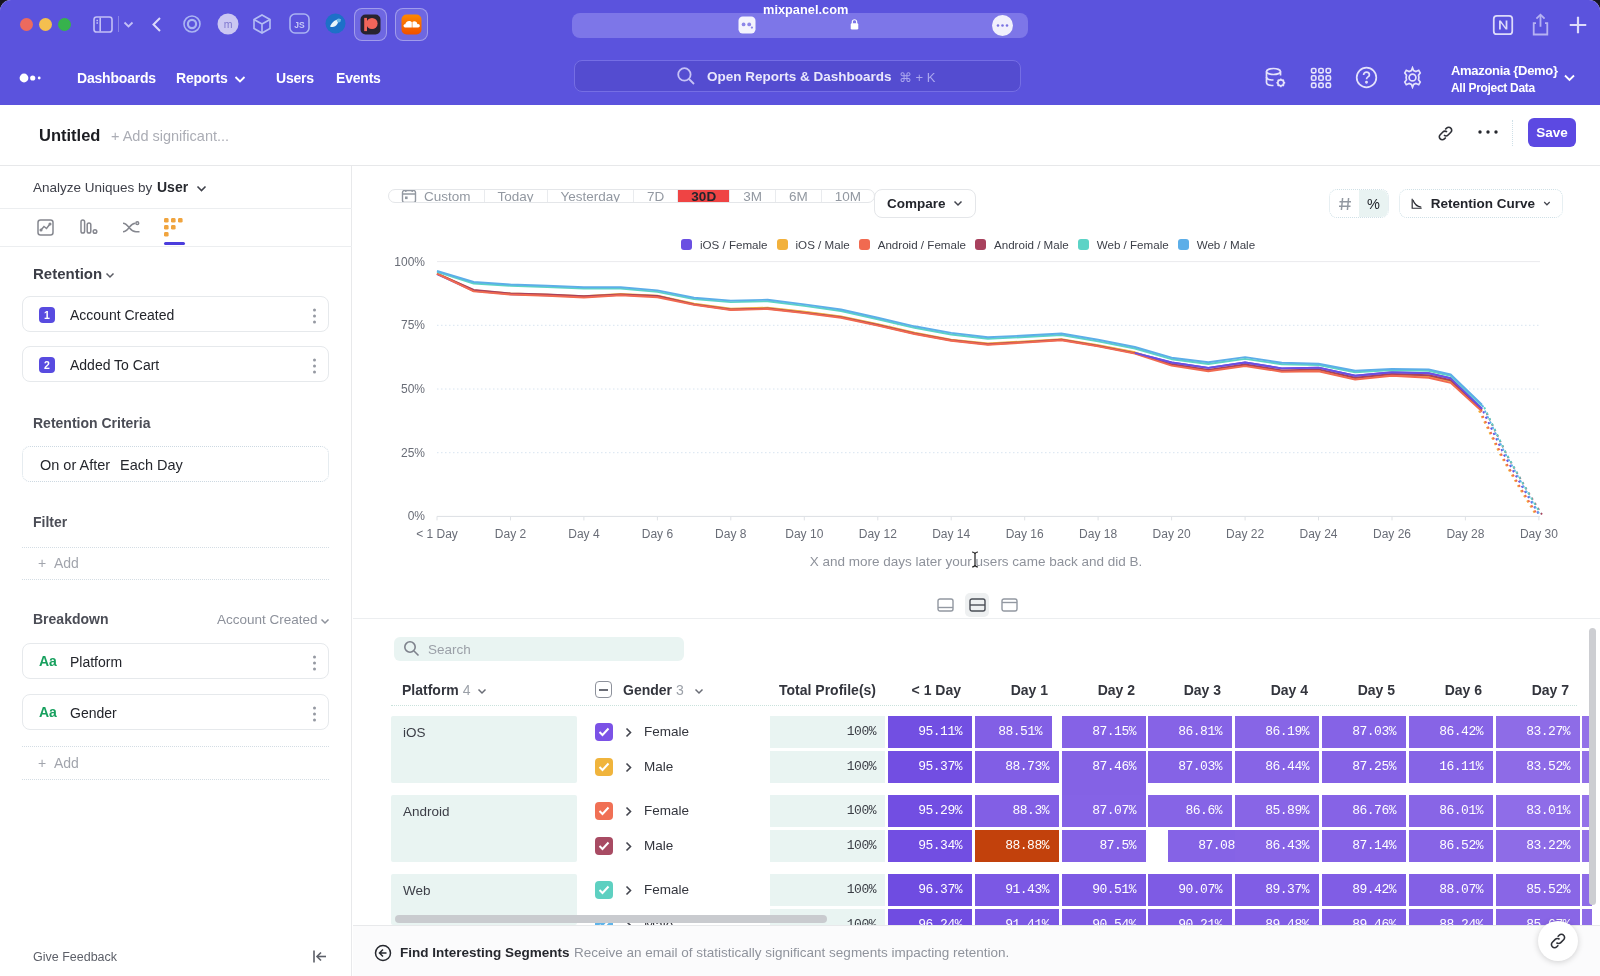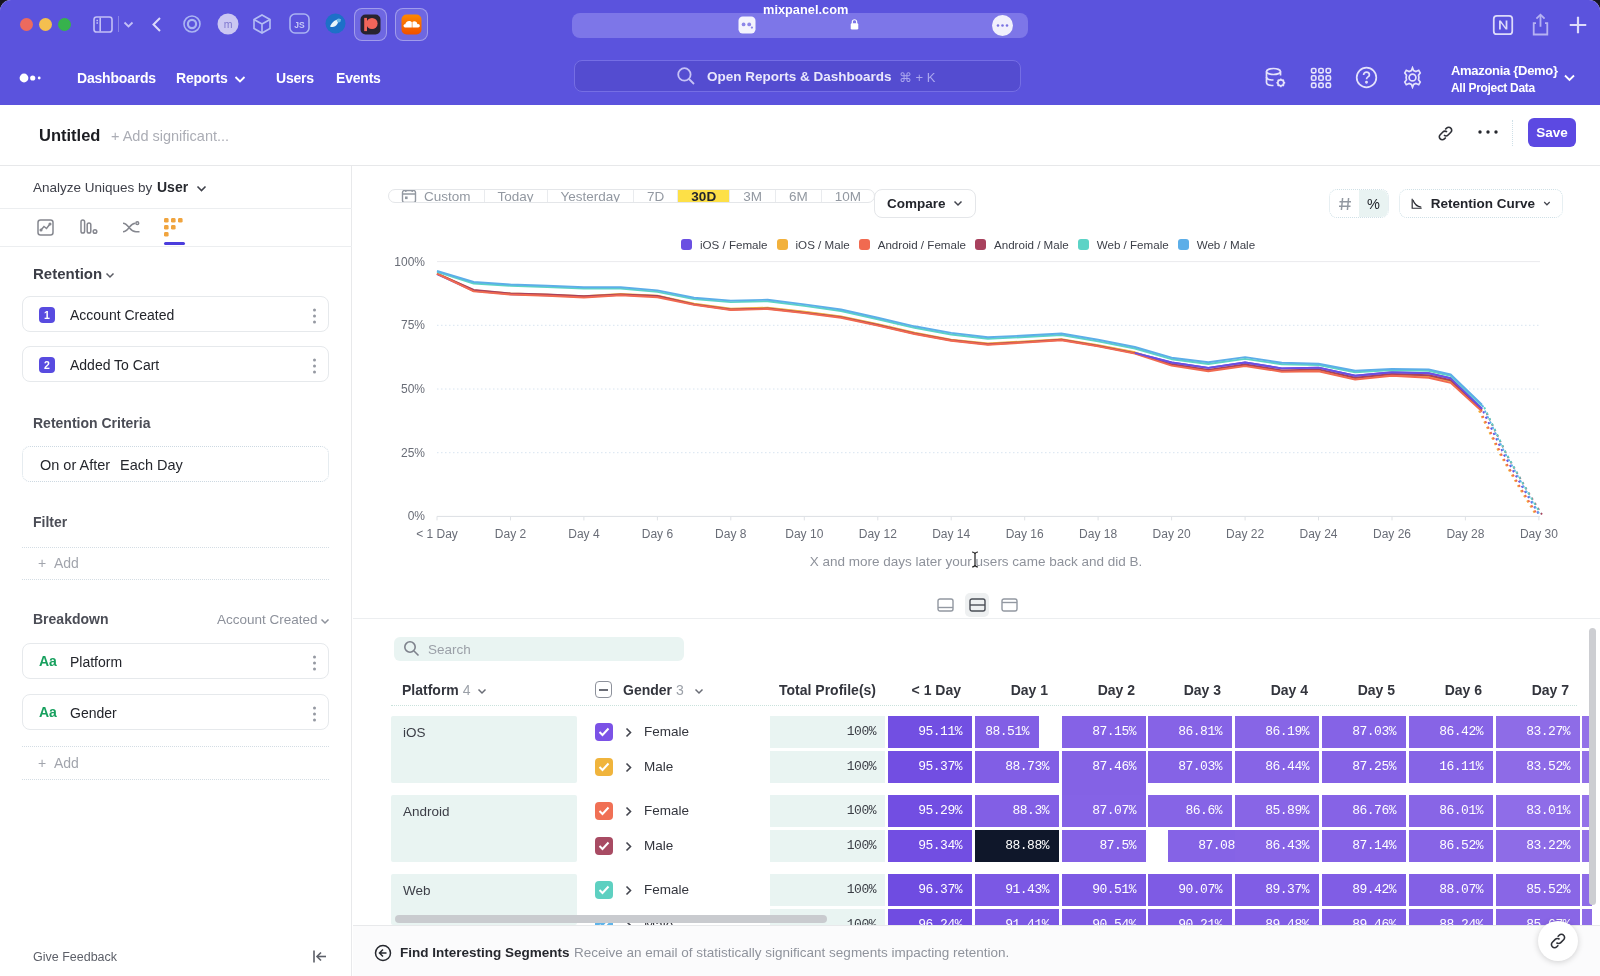--- a/index.html
+++ b/index.html
@@ -307,21 +307,21 @@
           <rect x="1.5" y="2.5" width="13" height="12" rx="2"></rect>
           <path d="M1.5 6 L14.5 6"></path>
           <path d="M4.8 1.2 L4.8 4 M11.2 1.2 L11.2 4"></path>
           <rect x="4" y="8.5" width="2.6" height="2.6" fill="#9298a1" stroke="none"></rect>
         </svg>
     <span style="font-size:13.5px;color:#9298a1;margin-left:7px;">Custom</span>
   </div>
   <div style="display:flex;align-items:center;padding:0 13px;border-right:1px solid #e9ebee;font-size:13.5px;color:#9298a1;">Today</div>
   <div style="display:flex;align-items:center;padding:0 13px;border-right:1px solid #e9ebee;font-size:13.5px;color:#9298a1;">Yesterday</div>
   <div style="display:flex;align-items:center;padding:0 13px;border-right:1px solid #e9ebee;font-size:13.5px;color:#9298a1;">7D</div>
-  <div style="display:flex;align-items:center;padding:0 13px;border-right:1px solid #e9ebee;font-size:13.5px;color:#23252c;font-weight:700;background:#fde047;">30D</div>
+  <div style="display:flex;align-items:center;padding:0 13px;border-right:1px solid #e9ebee;font-size:13.5px;color:#23252c;font-weight:700;background:#ef4444;">30D</div>
   <div style="display:flex;align-items:center;padding:0 13px;border-right:1px solid #e9ebee;font-size:13.5px;color:#9298a1;">3M</div>
   <div style="display:flex;align-items:center;padding:0 13px;border-right:1px solid #e9ebee;font-size:13.5px;color:#9298a1;">6M</div>
   <div style="display:flex;align-items:center;padding:0 13px;font-size:13.5px;color:#9298a1;">10M</div>
 </div>
 <div class="abs" style="left:874px;top:189px;height:29px;display:flex;align-items:center;border:1px solid #e4e6e9;border-radius:8px;padding:0 12px;">
   <span style="font-size:13.5px;color:#23252c;font-weight:700;">Compare</span>
   <svg style="margin-left:7px" width="10" height="8" viewBox="0 0 10 8" fill="none" stroke="#43454e" stroke-width="1.5">
         <path d="M1.5 1.5 L5 5 L8.5 1.5"></path>
       </svg>
 </div>
@@ -471,21 +471,21 @@
 <div class="abs" style="left:595px;top:723px;width:18px;height:18px;background:#7b52e6;border-radius:4px;"></div>
 <svg class="abs" style="left:598px;top:727px" width="12" height="10" viewBox="0 0 12 10" fill="none" stroke="#fff" stroke-width="2">
       <path d="M1.5 5 L4.5 8 L10.5 1.5"></path>
     </svg>
 <svg class="abs" style="left:625px;top:727px" width="7" height="11" viewBox="0 0 7 11" fill="none" stroke="#43454e" stroke-width="1.6">
       <path d="M1.5 1.5 L5.5 5.5 L1.5 9.5"></path>
     </svg>
 <div class="abs" style="left:644px;top:724px;font-size:13.5px;color:#33353d;">Female</div>
 <div class="tealcell mono" style="left:770px;top:716px;width:115px;height:32px;font-size:13px;color:#3a3d45;text-align:right;line-height:32px;padding-right:9px;letter-spacing:-0.5px;">100%</div>
 <div class="pcell" style="left:888px;top:716px;width:84px;height:32px;background:rgb(114,79,226);">95.11%</div>
-<div class="pcell" style="left:975px;top:716px;width:64px;height:32px;background:rgb(130,95,229);">88.51%</div>
+<div class="pcell" style="left:975px;top:716px;width:77px;height:32px;background:rgb(130,95,229);">88.51%</div>
 <div class="pcell" style="left:1062px;top:716px;width:84px;height:32px;background:rgb(133,98,230);">87.15%</div>
 <div class="pcell" style="left:1148px;top:716px;width:84px;height:32px;background:rgb(134,99,230);">86.81%</div>
 <div class="pcell" style="left:1235px;top:716px;width:84px;height:32px;background:rgb(135,101,230);">86.19%</div>
 <div class="pcell" style="left:1322px;top:716px;width:84px;height:32px;background:rgb(133,99,230);">87.03%</div>
 <div class="pcell" style="left:1409px;top:716px;width:84px;height:32px;background:rgb(135,100,230);">86.42%</div>
 <div class="pcell" style="left:1496px;top:716px;width:84px;height:32px;background:rgb(142,108,231);">83.27%</div>
 <div class="pcell" style="left:1582px;top:716px;width:8px;height:32px;background:rgb(147,113,232);"></div>
 <div class="abs" style="left:595px;top:758px;width:18px;height:18px;background:#f0b43c;border-radius:4px;"></div>
 <svg class="abs" style="left:598px;top:762px" width="12" height="10" viewBox="0 0 12 10" fill="none" stroke="#fff" stroke-width="2">
       <path d="M1.5 5 L4.5 8 L10.5 1.5"></path>
@@ -525,21 +525,21 @@
 <div class="abs" style="left:595px;top:837px;width:18px;height:18px;background:#a84b63;border-radius:4px;"></div>
 <svg class="abs" style="left:598px;top:841px" width="12" height="10" viewBox="0 0 12 10" fill="none" stroke="#fff" stroke-width="2">
       <path d="M1.5 5 L4.5 8 L10.5 1.5"></path>
     </svg>
 <svg class="abs" style="left:625px;top:841px" width="7" height="11" viewBox="0 0 7 11" fill="none" stroke="#43454e" stroke-width="1.6">
       <path d="M1.5 1.5 L5.5 5.5 L1.5 9.5"></path>
     </svg>
 <div class="abs" style="left:644px;top:838px;font-size:13.5px;color:#33353d;">Male</div>
 <div class="tealcell mono" style="left:770px;top:830px;width:115px;height:32px;font-size:13px;color:#3a3d45;text-align:right;line-height:32px;padding-right:9px;letter-spacing:-0.5px;">100%</div>
 <div class="pcell" style="left:888px;top:830px;width:84px;height:32px;background:rgb(114,78,226);">95.34%</div>
-<div class="pcell" style="left:975px;top:830px;width:84px;height:32px;background:#0f172a;">88.88%</div>
+<div class="pcell" style="left:975px;top:830px;width:84px;height:32px;background:#c2410c;">88.88%</div>
 <div class="pcell" style="left:1062px;top:830px;width:84px;height:32px;background:rgb(132,97,229);">87.5%</div>
 <div class="pcell" style="left:1148px;top:830px;width:84px;height:32px;background:rgb(133,99,230);margin-left:20px;">87.08%</div>
 <div class="pcell" style="left:1235px;top:830px;width:84px;height:32px;background:rgb(135,100,230);">86.43%</div>
 <div class="pcell" style="left:1322px;top:830px;width:84px;height:32px;background:rgb(133,98,230);">87.14%</div>
 <div class="pcell" style="left:1409px;top:830px;width:84px;height:32px;background:rgb(135,100,230);">86.52%</div>
 <div class="pcell" style="left:1496px;top:830px;width:84px;height:32px;background:rgb(142,108,231);">83.22%</div>
 <div class="pcell" style="left:1582px;top:830px;width:8px;height:32px;background:rgb(147,113,232);"></div>
 <div class="abs" style="left:595px;top:881px;width:18px;height:18px;background:#5ed0c1;border-radius:4px;"></div>
 <svg class="abs" style="left:598px;top:885px" width="12" height="10" viewBox="0 0 12 10" fill="none" stroke="#fff" stroke-width="2">
       <path d="M1.5 5 L4.5 8 L10.5 1.5"></path>

